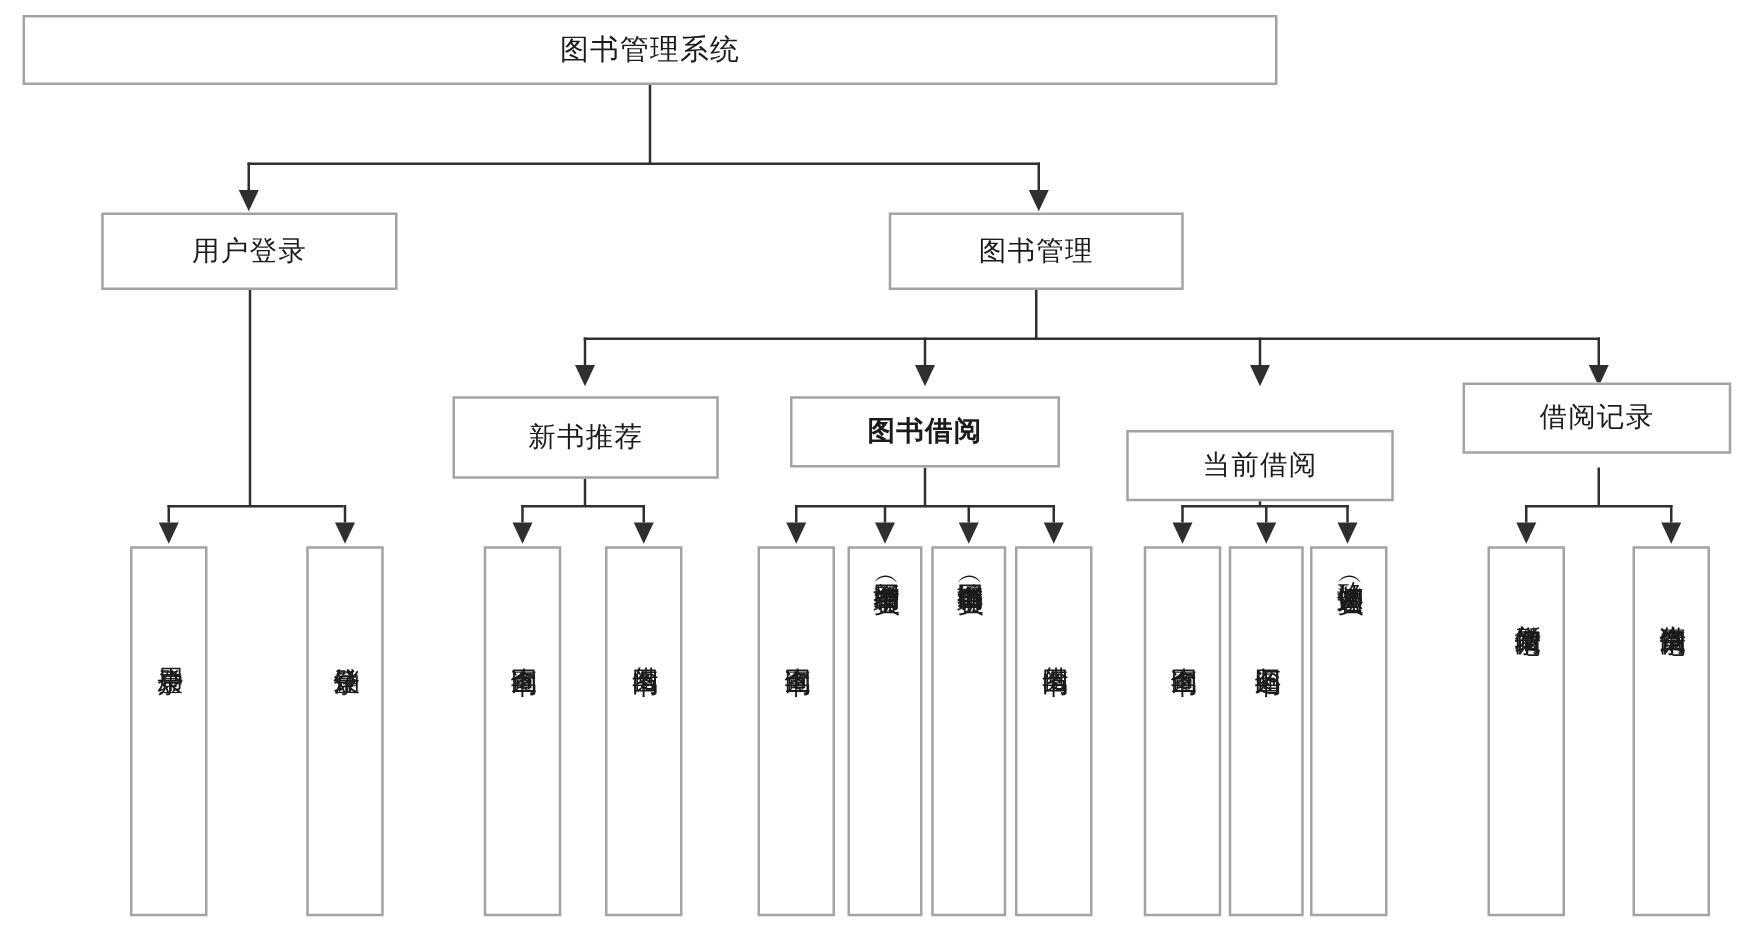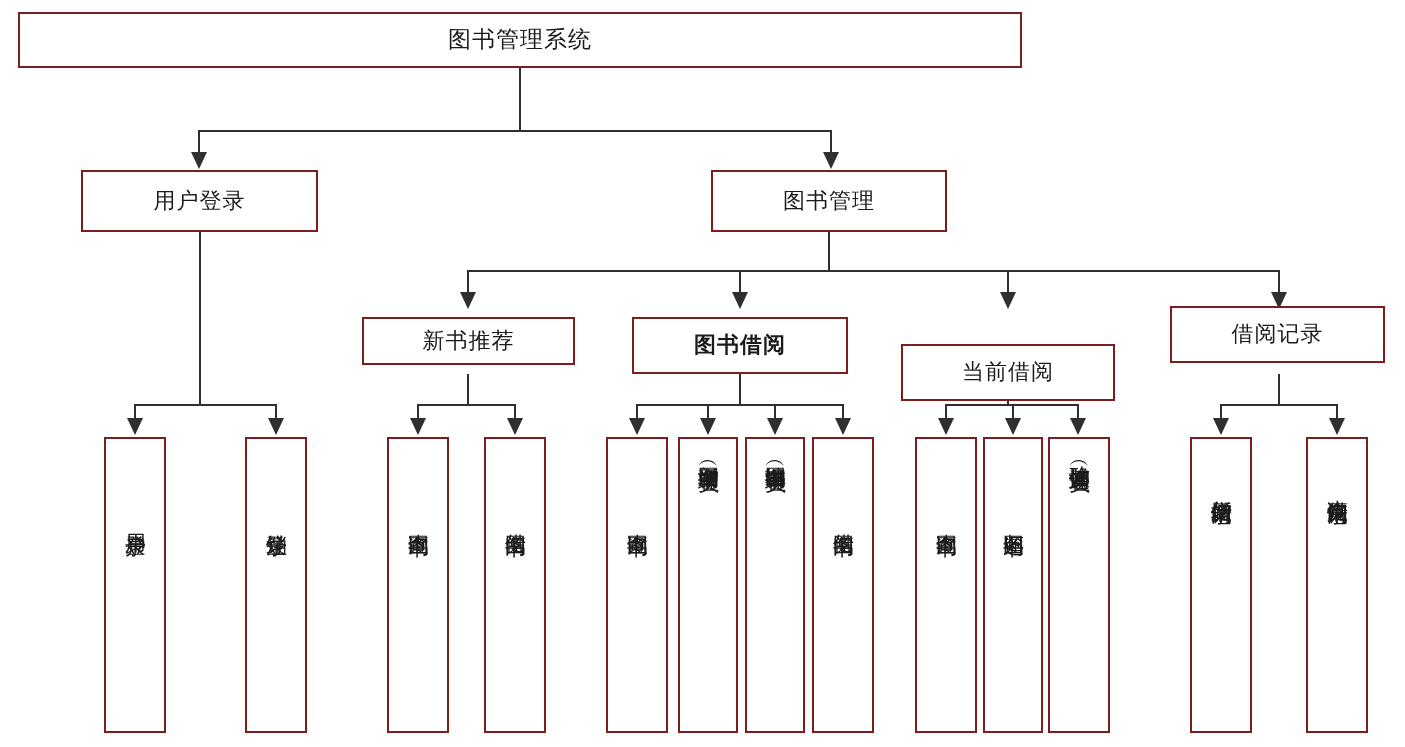--- a/index.html
+++ b/index.html
@@ -13,21 +13,21 @@
   #canvas {
     position: relative;
     width: 1405px;
     height: 747px;
     background: #ffffff;
     overflow: hidden;
   }
   .node {
     position: absolute;
     box-sizing: border-box;
-    border: 2px solid #7f1d1d;
+    border: 2px solid #a3a3a3;
     background: #ffffff;
     display: flex;
     align-items: center;
     justify-content: center;
     color: #1b1b1b;
   }
   .node.h {
     font-size: 22px;
     letter-spacing: 1px;
     line-height: 1.1;
@@ -135,21 +135,21 @@
   <div class="seg vline" style="left:1220px; top:404px; width:2px; height:14px;"></div>
   <div class="arrow" style="left:1213px; top:418px;"></div>
   <div class="seg vline" style="left:1336px; top:404px; width:2px; height:14px;"></div>
   <div class="arrow" style="left:1329px; top:418px;"></div>
 
   <div class="node h root" style="left:18px; top:12px; width:1004px; height:56px;">图书管理系统</div>
 
   <div class="node h" style="left:81px; top:170px; width:237px; height:62px;">用户登录</div>
   <div class="node h" style="left:711px; top:170px; width:236px; height:62px;">图书管理</div>
 
-  <div class="node h" style="left:362px; top:317px; width:213px; height:48px;">新书推荐</div>
+  <div class="node h" style="left:362px; top:317px; width:213px; height:66px;">新书推荐</div>
   <div class="node h" style="left:632px; top:317px; width:216px; height:57px;font-weight:bold;">图书借阅</div>
   <div class="node h" style="left:901px; top:317px; width:214px; height:57px;margin-top:27px;">当前借阅</div>
   <div class="node h" style="left:1170px; top:306px; width:215px; height:57px;">借阅记录</div>
 
   <div class="node v" style="left:104px; top:437px; width:62px; height:296px; padding-top:78px;">
     <span class="vtext">用户登录</span>
   </div>
   <div class="node v" style="left:245px; top:437px; width:62px; height:296px; padding-top:78px;">
     <span class="vtext">注销登录</span>
   </div>

